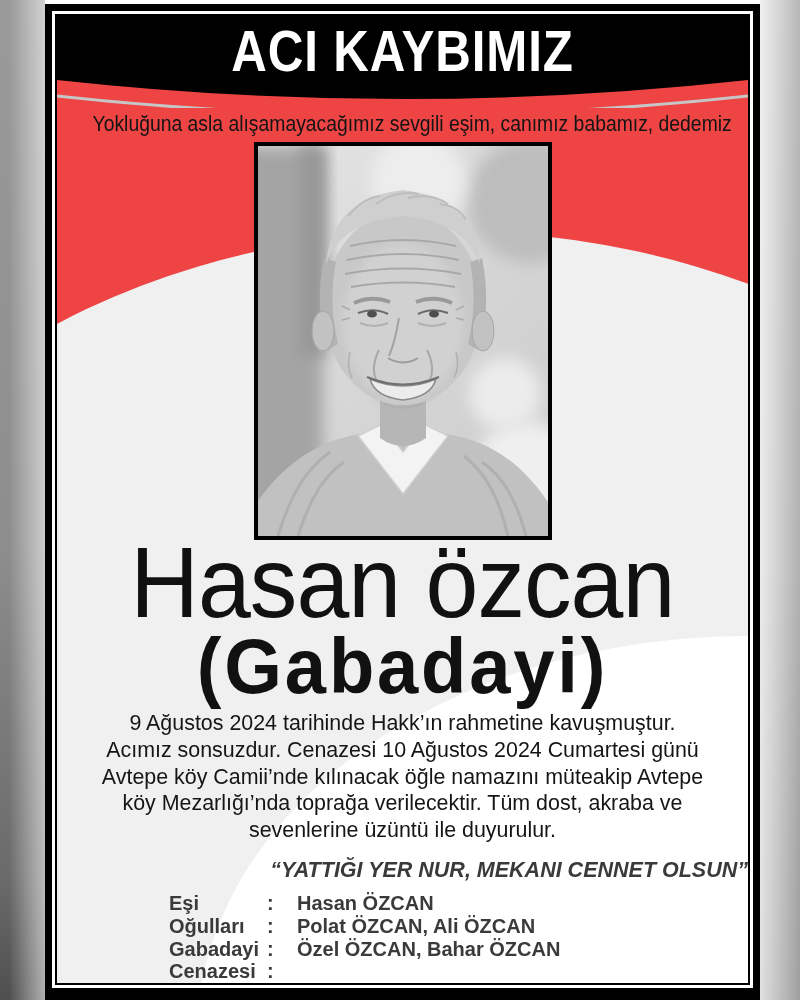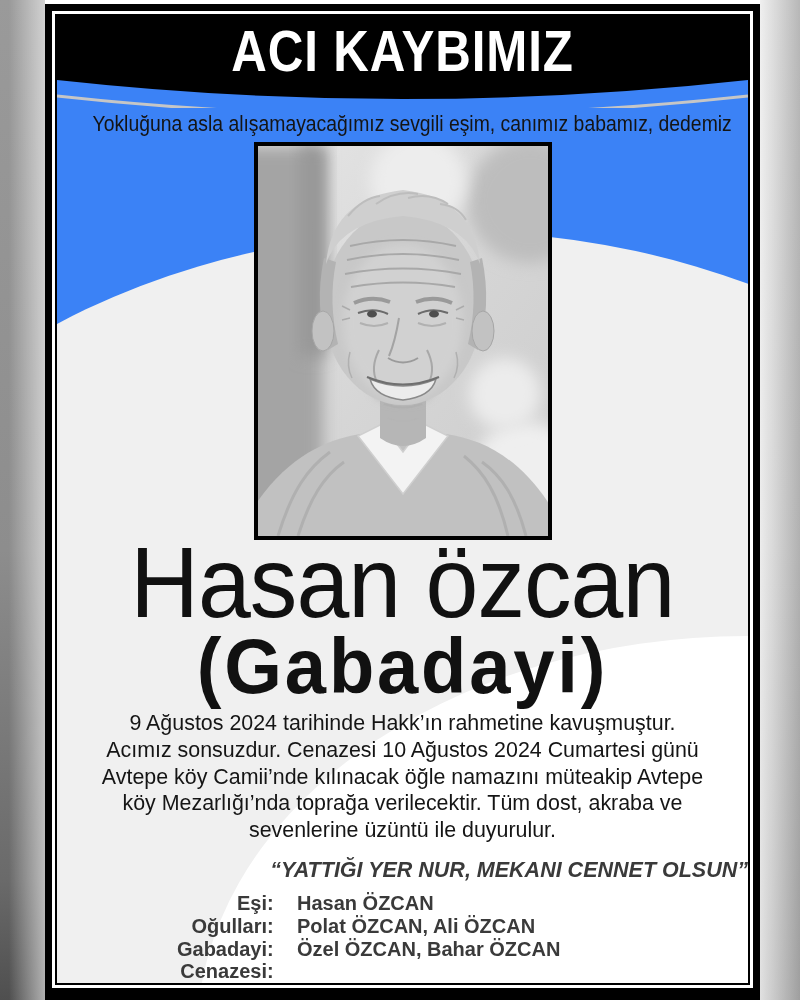--- a/index.html
+++ b/index.html
@@ -17,21 +17,21 @@
   .edge-right::after{content:"";position:absolute;inset:0;background:linear-gradient(270deg,rgba(120,120,120,.35) 0%,rgba(255,255,255,.6) 100%);}
 
   
   .frame{
     position:absolute;left:45px;right:40px;top:4px;bottom:0;
     border:7px solid #000;border-bottom-width:12px;
     background:#fff;padding:3px;box-sizing:border-box;z-index:1;
   }
   .inner{
     border:2px solid #000;height:100%;box-sizing:border-box;
-    background:#3b82f6;position:relative;overflow:hidden;
+    background:#ef4444;position:relative;overflow:hidden;
   }
   
   .blob{position:absolute;border-radius:50%;z-index:0;}
   .blob-gray{left:-260px;top:215px;width:1300px;height:930px;background:#f0f0f0;}
   .blob-white{left:140px;top:620px;width:1100px;height:800px;background:#ffffff;}
 
   .content{position:relative;z-index:2;text-align:center;}
 
   
   .swoosh-wrap{position:relative;width:100%;height:92px;}
@@ -65,21 +65,21 @@
   .announcement{margin-top:10px;font-size:22.3px;line-height:26.8px;color:#151515;
     transform:scaleX(.96);transform-origin:50% 50%;}
   .announcement .line{white-space:nowrap;}
 
   .prayer{margin-top:14px;font-size:21.5px;line-height:24px;font-weight:bold;
     font-style:italic;color:#3a3a3a;white-space:nowrap;text-align:right;}
 
   .family{margin:10px 0 0 112px;text-align:left;color:#3a3a3a;font-weight:bold;
     font-size:20px;line-height:22.8px;}
   .fam-row{display:flex;white-space:nowrap;}
-  .fam-label{width:98px;text-align:right;}
+  .fam-label{width:98px;}
   .fam-colon{width:30px;}
   .fam-value{}
 </style>
 </head>
 <body>
 
 <div class="edge edge-left"></div>
 <div class="edge edge-right"></div>
 
 <div class="frame">

